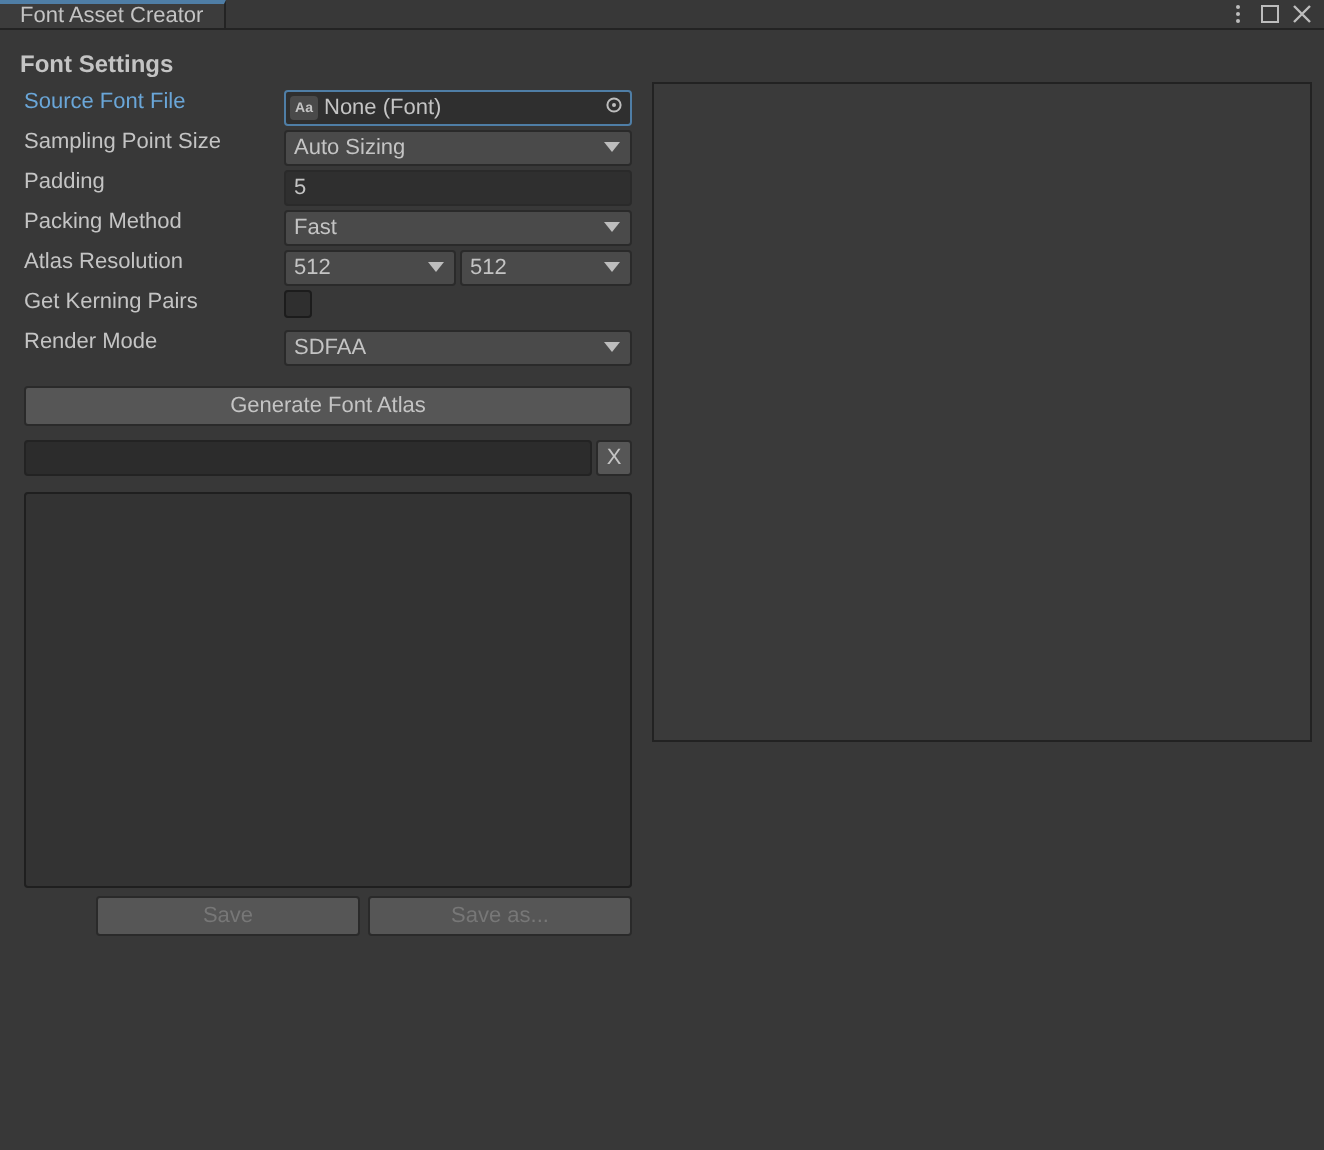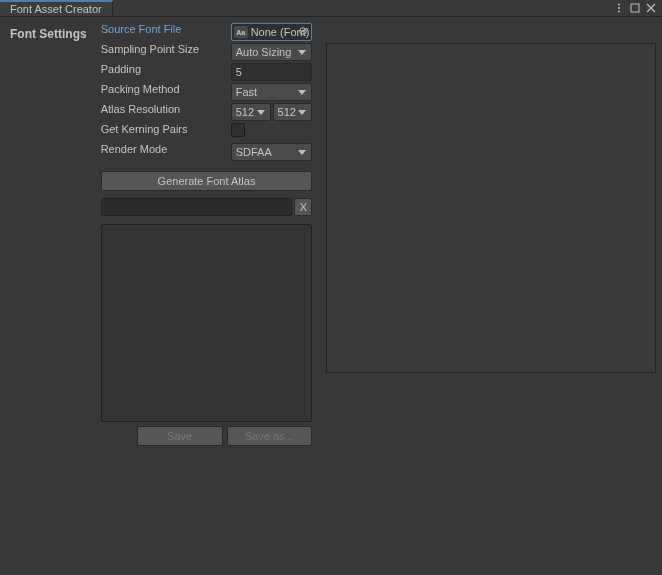--- a/index.html
+++ b/index.html
@@ -46,21 +46,21 @@
   .titlebar-right svg { display: block; }
   .body {
     flex: 1;
     display: flex;
     gap: 8px;
     padding: 6px 6px 6px 4px;
   }
   .left-panel {
     width: 315px;
     display: flex;
-    flex-direction: row;
+    flex-direction: column;
   }
   .section-header {
     font-weight: bold;
     font-size: 12px;
     color: #c4c4c4;
     padding: 4px 6px 6px 6px;
   }
   .form {
     padding: 0 2px 0 8px;
   }

